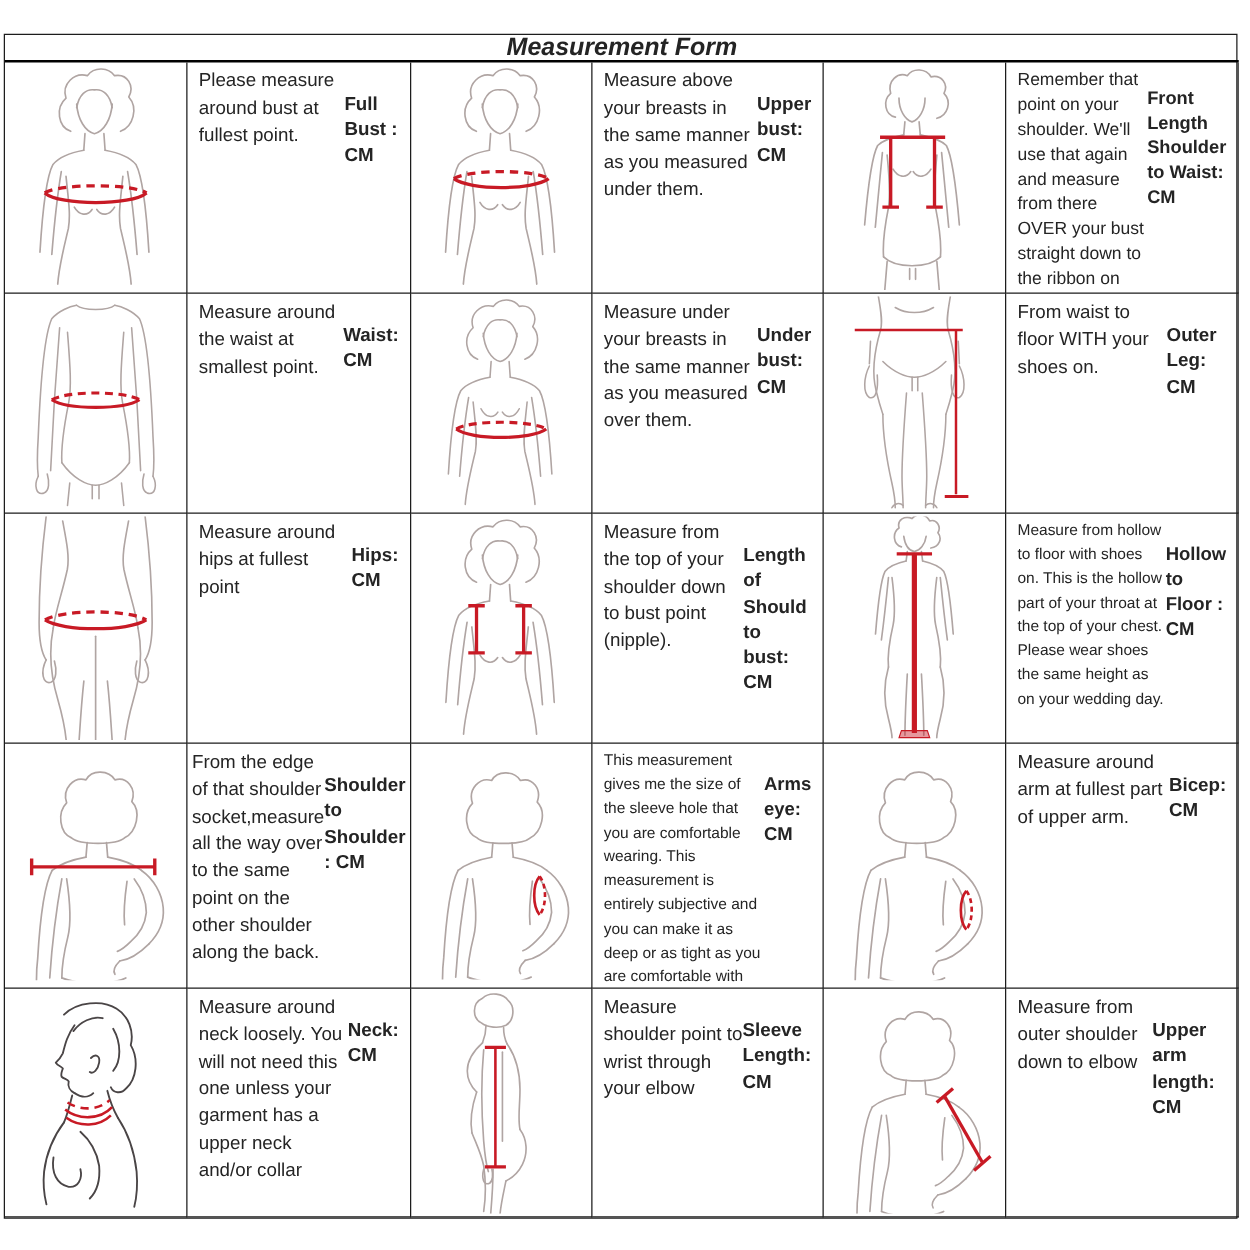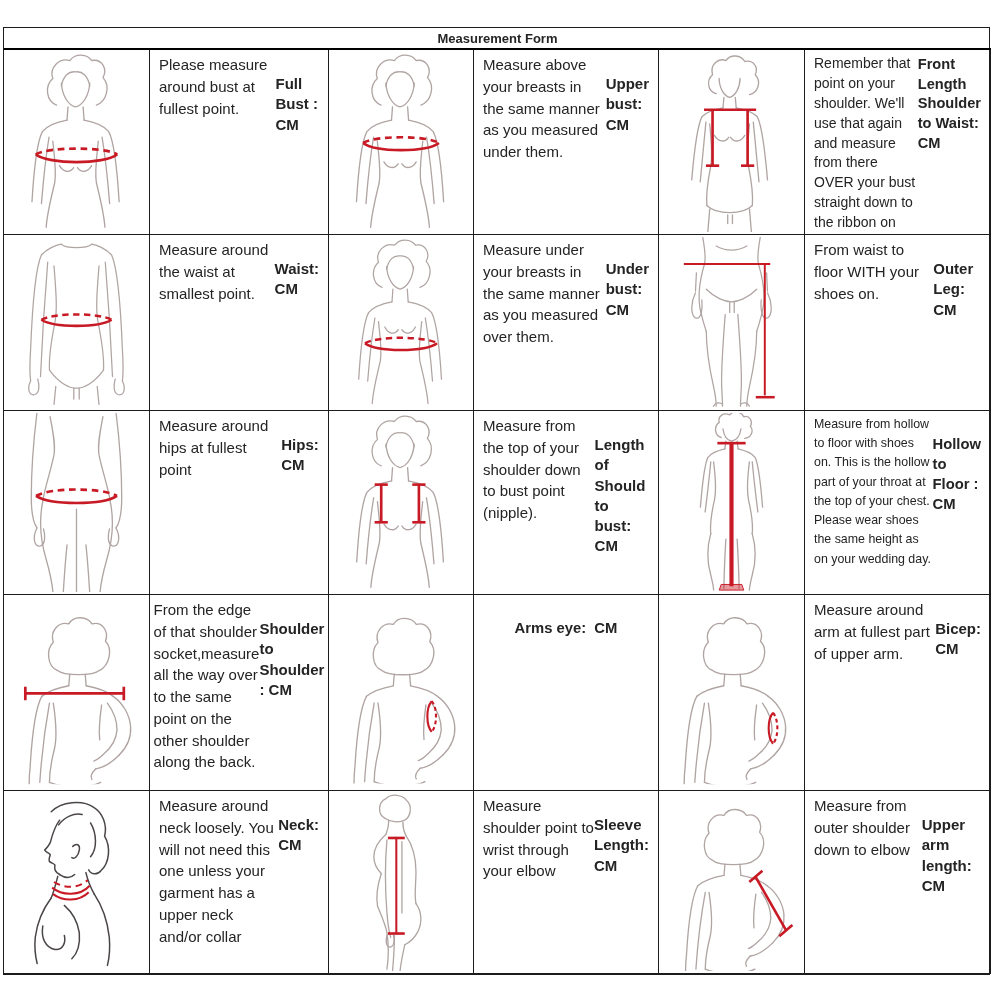--- a/index.html
+++ b/index.html
@@ -7,28 +7,28 @@
           font-family:"Liberation Sans",sans-serif;color:#242424;}
   #grid{position:absolute;left:3px;top:27px;width:987px;
         display:grid;
         grid-template-columns:146px 179px 145px 185px 146px 186px;
         grid-template-rows:22px 185px 176px 184px 196px 183px;
         border:1.6px solid #1c1c1c;box-sizing:border-box;}
   .cell{border-right:1.2px solid #1c1c1c;border-bottom:1.2px solid #1c1c1c;
         box-sizing:border-box;overflow:hidden;}
   .cell:nth-child(6n+1){}
   .head{grid-column:1 / -1;display:flex;align-items:center;justify-content:center;
-        font-weight:bold;font-size:13px;border-right:none;border-bottom:2.4px solid #000;}
+        font-weight:bold;font-size:20px;border-right:none;border-bottom:2.4px solid #000;font-style:italic;}
   .img{display:flex;align-items:center;justify-content:center;padding:2px;}
   .img svg{width:100%;height:100%;}
   .txt{display:flex;flex-direction:row;justify-content:center;padding:4px 9px;}
   .ins{margin:0;font-size:15px;line-height:1.45;}
   .lbl{margin:20px 0 0 0;font-weight:bold;font-size:15px;line-height:1.35;white-space:pre-wrap;}
   .txt.tight .ins{font-size:14px;line-height:1.42;}
-  .txt.tight .lbl{margin-top:1px;font-size:14.6px;}
+  .txt.tight .lbl{margin-top:16px;font-size:14.6px;}
   .txt.small .ins{font-size:12.4px;line-height:1.55;}
   .txt.small .lbl{font-size:14.8px;}
   
   .body{stroke:#b0a5a3;fill:none;stroke-width:1.4;stroke-linecap:round;stroke-linejoin:round;}
   .dark{stroke:#4a4546;fill:none;stroke-width:1.6;stroke-linecap:round;stroke-linejoin:round;}
   .red{stroke:#c81a25;fill:none;stroke-width:2.8;stroke-linecap:butt;}
   .red.thin{stroke-width:2.2;}
   .red.thick{stroke-width:4.4;}
   .red.dash{stroke-dasharray:7 5;}
   .red.dash2{stroke-dasharray:4 3;}
@@ -320,20 +320,21 @@
       <p class="lbl">Shoulder to Shoulder : CM</p>
     </div>
     <div class="cell img">
       <svg viewBox="0 0 146 190">
         <use href="#sym-back"></use>
         <path class="red thin" d="M105,104 C99,111 99,129 105,136"></path>
         <path class="red thin dash2" d="M105,104 C111,111 111,129 105,136"></path>
       </svg>
     </div>
     <div class="cell txt small">
+      <p class="ins">This measurement gives me the size of the sleeve hole that you are comfortable wearing. This measurement is entirely subjective and you can make it as deep or as tight as you are comfortable with</p>
       <p class="lbl">Arms eye:  CM</p>
     </div>
     <div class="cell img">
       <svg viewBox="0 0 146 190">
         <use href="#sym-back"></use>
         <path class="red thin" d="M116,116 C110,123 110,141 116,148"></path>
         <path class="red thin dash2" d="M116,116 C122,123 122,141 116,148"></path>
       </svg>
     </div>
     <div class="cell txt">

